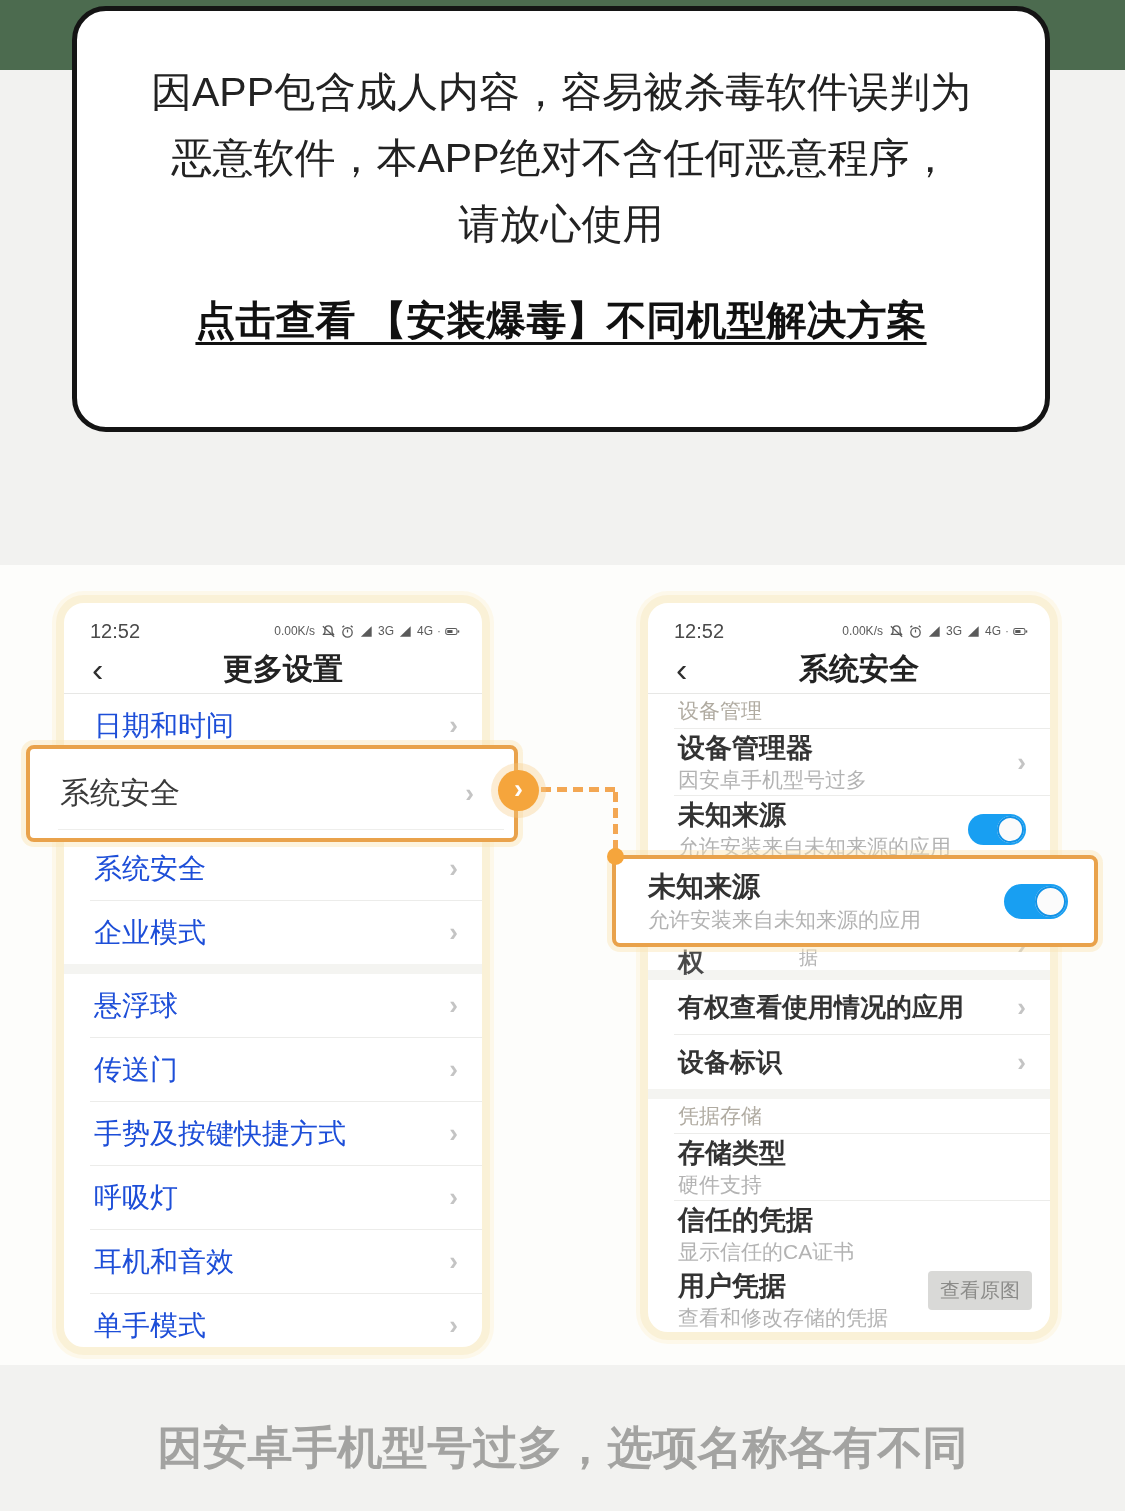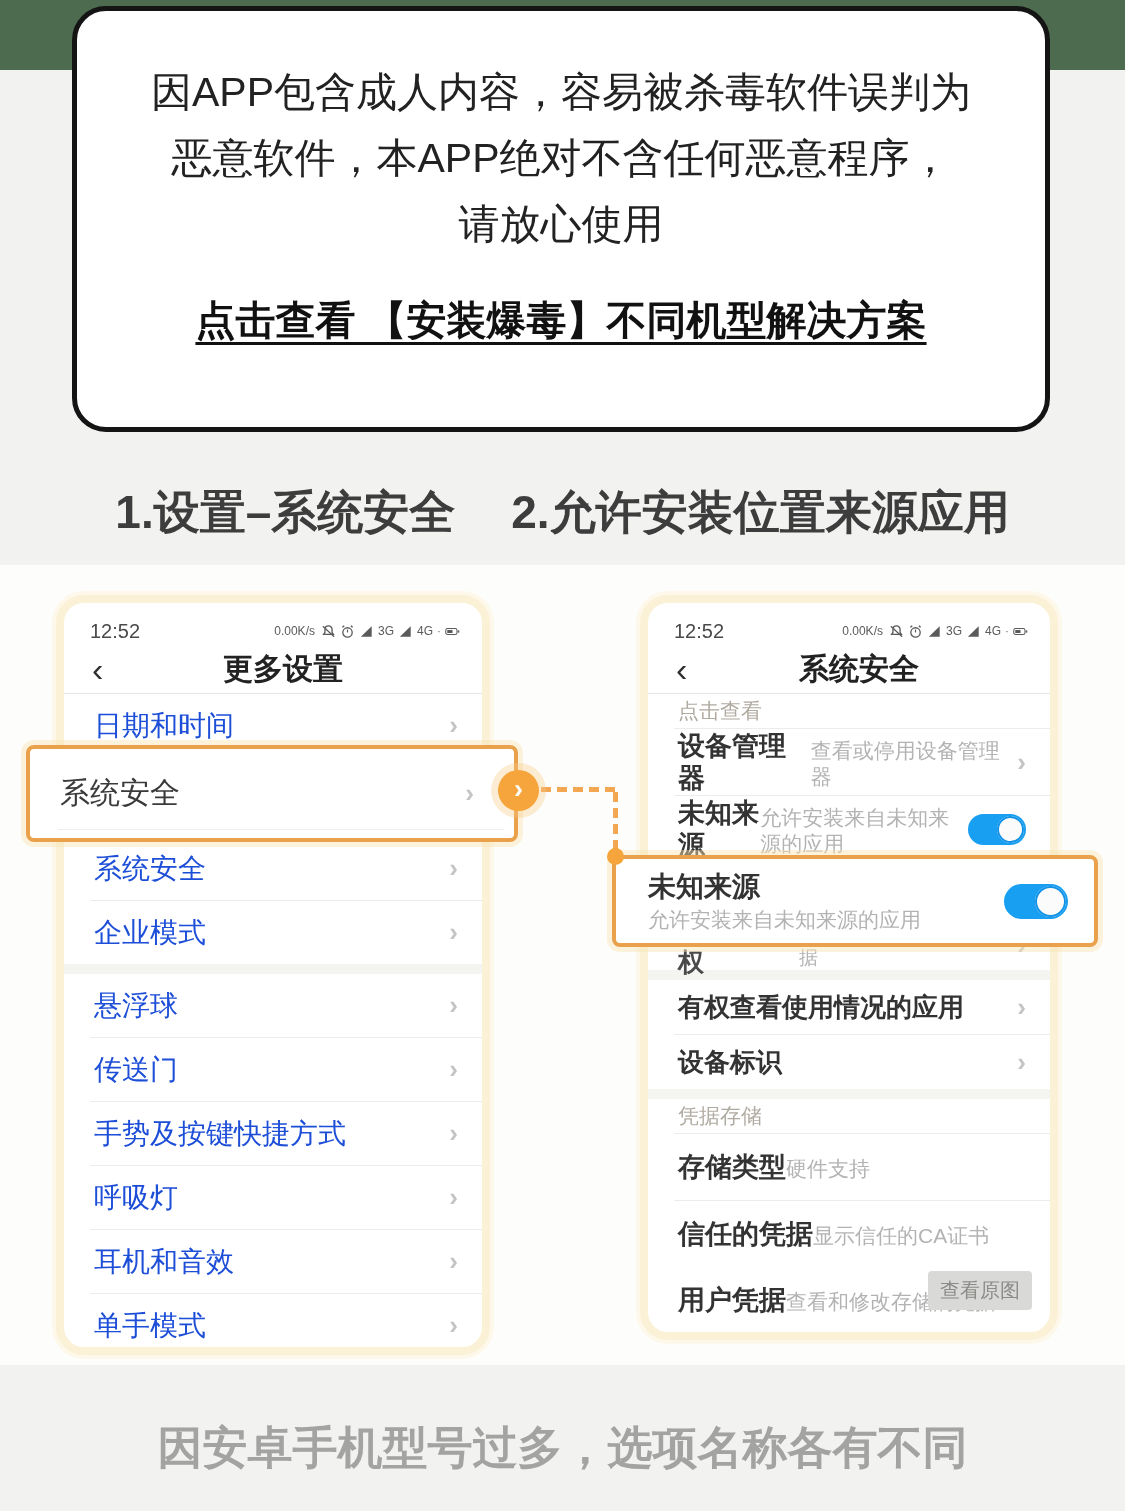--- a/index.html
+++ b/index.html
@@ -42,21 +42,21 @@
 
   .row{display:flex;align-items:center;justify-content:space-between;height:63px;padding:0 24px 0 30px;}
   .row .lbl{font-size:28px;color:#1d4ed8;}
   .chev{font-size:26px;color:#c4c4c4;font-weight:bold;}
   .sgap{height:10px;background:#f4f4f1;}
   .spacer-l{height:80px;}
   .spacer-r{height:58px;}
 
   .seclabel{display:flex;align-items:center;height:34px;padding-left:30px;font-size:21px;color:#b0aba1;}
   .row2{display:flex;align-items:center;justify-content:space-between;height:66px;padding:0 24px 0 30px;}
-  .row2 .txt{display:flex;flex-direction:row;justify-content:center;align-items:center;}
+  .row2 .txt{display:flex;flex-direction:column;justify-content:center;}
   .row2 .b{font-size:27px;font-weight:bold;color:#333;line-height:32px;}
   .row2 .sub{font-size:21px;color:#b3b3b3;line-height:26px;margin-top:3px;}
   .rsingle{display:flex;align-items:center;justify-content:space-between;height:54px;padding:0 24px 0 30px;gap:48px;}
   .rsingle .b{font-size:26px;font-weight:bold;color:#333;}
 
   .cliprow{display:flex;align-items:center;justify-content:space-between;height:50px;padding:0 24px 0 30px;}
   .cliprow .b{font-size:26px;font-weight:bold;color:#4a4a4a;}
   .cliprow .val{font-size:19px;color:#b3b3b3;margin-right:10px;}
   .cliprow .right{display:flex;align-items:center;}
 
@@ -99,23 +99,20 @@
   <div class="green-top"></div>
   <div class="white-band"></div>
 
   <div class="notice">
     <div class="nline">因APP包含成人内容，容易被杀毒软件误判为</div>
     <div class="nline">恶意软件，本APP绝对不含任何恶意程序，</div>
     <div class="nline">请放心使用</div>
     <div><span class="nlink">点击查看 【安装爆毒】不同机型解决方案</span></div>
   </div>
 
-  <div class="steps">
-    <span class="s1">1.设置–系统安全</span><span class="s2">2.允许安装位置来源应用</span>
-  </div>
 
   <div class="phone left">
     <div class="sbar">
       <span class="time">12:52</span>
       <span class="sicons">
         <span class="spd">0.00K/s</span>
         <svg class="sicon" viewBox="0 0 16 16">
             <path d="M8 2c-2.4 0-3.8 1.7-3.8 3.9V9l-1.4 2h10.4L11.8 9V5.9C11.8 3.7 10.4 2 8 2z" fill="none" stroke="#5a5a5a" stroke-width="1.4"></path>
             <line x1="2" y1="2.5" x2="14" y2="13.5" stroke="#5a5a5a" stroke-width="1.4"></line>
           </svg>
@@ -223,27 +220,27 @@
             <rect x="17" y="6.5" width="2" height="3" fill="#5a5a5a"></rect>
           </svg>
       </span>
     </div>
     <div class="nav">
       <span class="back">‹</span>
       <span class="ttl">系统安全</span>
     </div>
     <div class="hr full"></div>
 
-    <div class="seclabel">点击查看</div>
+    <div class="seclabel">设备管理</div>
     <div class="hr"></div>
 
     <div class="row2">
       <span class="txt">
         <span class="b">设备管理器</span>
-        <span class="sub">查看或停用设备管理器</span>
+        <span class="sub">因安卓手机型号过多</span>
       </span>
       <span class="chev">›</span>
     </div>
     <div class="hr"></div>
 
     <div class="row2">
       <span class="txt">
         <span class="b">未知来源</span>
         <span class="sub">允许安装来自未知来源的应用</span>
       </span>

